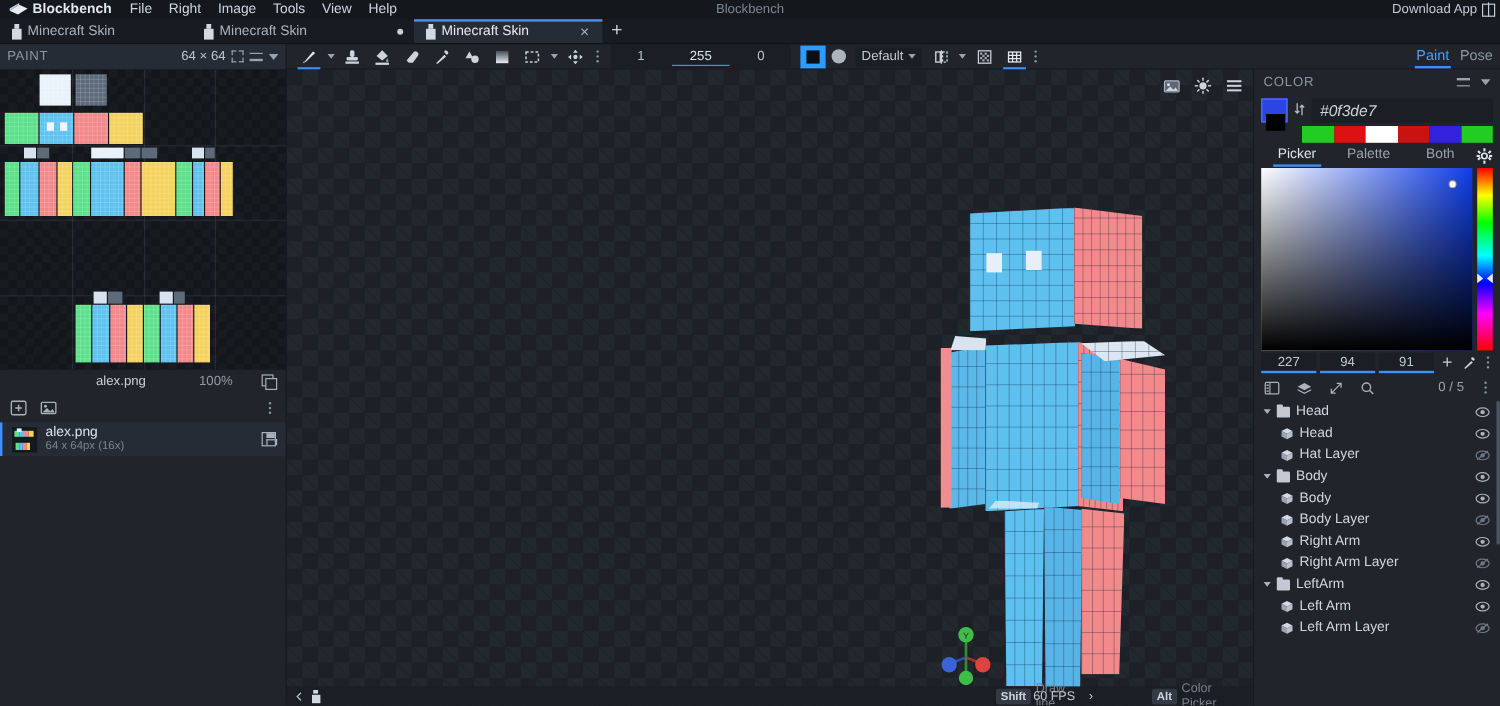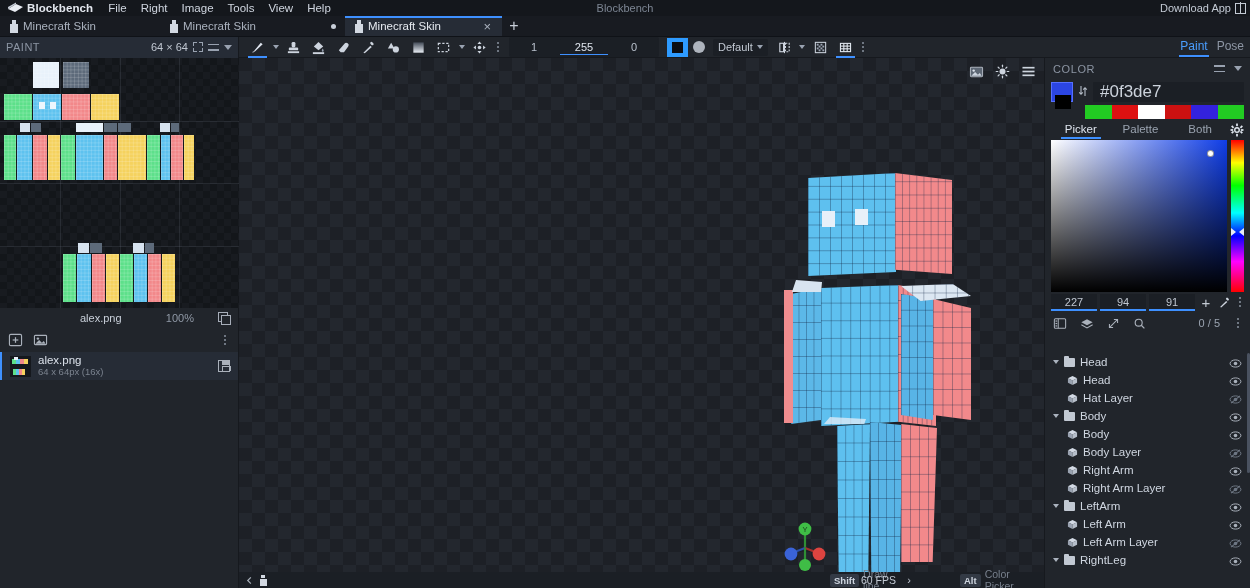--- a/index.html
+++ b/index.html
@@ -204,21 +204,21 @@
   .panel-head{height:21px;display:flex;align-items:center;padding:0 8px;gap:8px;background:#21252b;}
   .panel-head .t{font-size:11px;color:#8c95a3;letter-spacing:.6px;}
   .ph-right{margin-left:auto;display:flex;align-items:center;gap:9px;}
   .eq-icon{width:11px;height:7px;display:flex;flex-direction:column;justify-content:space-between;}
   .eq-icon i{display:block;height:1.5px;background:#99a2b0;}
   .chev{width:0;height:0;border-left:4px solid transparent;border-right:4px solid transparent;border-top:5px solid #99a2b0;}
 
   #color-row{height:26px;display:flex;align-items:center;padding:0 6px;gap:5px;}
   #main-swatch{width:22px;height:20px;background:#2b45e2;border:1px solid #5570ff;flex:none;}
   #swap-icon{font-size:10px;color:#b4bcc7;line-height:1;}
-  #hexfield{flex:1;height:20px;background:#1b1f25;display:flex;align-items:center;padding:0 7px;font-size:17px;color:#ccd3dc;cursor:text;border-radius:1px;}
+  #hexfield{flex:1;height:20px;background:#1b1f25;display:flex;align-items:center;padding:0 7px;font-size:13px;color:#ccd3dc;cursor:text;border-radius:1px;font-style:italic;}
   #palette-strip{height:14px;display:flex;margin:0 6px 0 40px;}
   .pal{flex:1;height:14px;cursor:pointer;}
 
   #picker-tabs{height:21px;display:flex;align-items:center;padding:0 6px;gap:0;}
   .ptab{flex:1;text-align:center;font-size:11.5px;color:#9aa3b0;position:relative;cursor:pointer;padding:3px 0 4px;}
   .ptab.active{color:#dde3ec;}
   .ptab.active:after{content:"";position:absolute;left:10px;right:10px;bottom:0;height:2px;background:#3e90ff;}
   .gear{width:14px;height:14px;flex:none;cursor:pointer;}
 
   #picker-area{height:152px;display:flex;padding:0 6px;gap:4px;}
@@ -235,21 +235,21 @@
 
   #rgb-row{height:20px;display:flex;align-items:center;padding:0 6px;gap:3px;}
   .rgbfield{flex:1;height:17px;background:#1b1f25;display:flex;align-items:center;justify-content:center;
     font-size:11px;color:#c0c7d1;position:relative;cursor:text;}
   .rgbfield:after{content:"";position:absolute;left:0;right:0;bottom:0;height:1.5px;background:#3e90ff;}
   .plus{width:16px;text-align:center;font-size:15px;color:#c3cad4;cursor:pointer;line-height:1;}
 
   #outliner-tools{height:22px;display:flex;align-items:center;padding:0 8px;gap:13px;}
   #out-count{margin-left:auto;font-size:11px;color:#9aa3b0;}
 
-  #outliner-list{flex:1;overflow:hidden;position:relative;margin-top:19px;}
+  #outliner-list{flex:1;overflow:hidden;position:relative;}
   .out-row{height:18px;display:flex;align-items:center;gap:5px;font-size:11.5px;color:#cfd6e0;cursor:pointer;padding-right:8px;}
   .out-row.child{padding-left:22px;}
   .out-row.group{padding-left:8px;}
   .out-chev{width:0;height:0;border-left:3.5px solid transparent;border-right:3.5px solid transparent;border-top:4.5px solid #aab2be;flex:none;}
   .folder-icon{width:11px;height:9px;flex:none;position:relative;}
   .folder-icon:before{content:"";position:absolute;inset:0;background:#c2c9d3;border-radius:1px;}
   .folder-icon:after{content:"";position:absolute;left:0;top:-2px;width:5px;height:3px;background:#c2c9d3;border-radius:1px 1px 0 0;}
   .eye{margin-left:auto;width:13px;height:9px;flex:none;}
   #scrollthumb{position:absolute;right:0;top:0;width:3px;height:120px;background:#4a5260;border-radius:2px;}
 </style>
@@ -1018,25 +1018,16 @@
             </svg>
           </span>
         <span>Left Arm Layer</span>
         <span class="eye"><svg width="13" height="9" viewBox="0 0 14 10">
               <ellipse cx="7" cy="5" rx="6" ry="4" fill="none" stroke="#6e7784" stroke-width="1.1"></ellipse>
               <circle cx="7" cy="5" r="2" fill="#6e7784"></circle>
               <line x1="2" y1="9" x2="12" y2="1" stroke="#6e7784" stroke-width="1.2"></line>
             </svg></span>
       </div>
 
-      <div class="out-row group">
-        <span class="out-chev"></span>
-        <span class="folder-icon"></span>
-        <span>RightLeg</span>
-        <span class="eye"><svg width="13" height="9" viewBox="0 0 14 10">
-              <ellipse cx="7" cy="5" rx="6" ry="4" fill="none" stroke="#aab1bb" stroke-width="1.1"></ellipse>
-              <circle cx="7" cy="5" r="2" fill="#aab1bb"></circle>
-            </svg></span>
-      </div>
       <div id="scrollthumb"></div>
     </div>
   </div>
 </div>
 
 </body></html>

